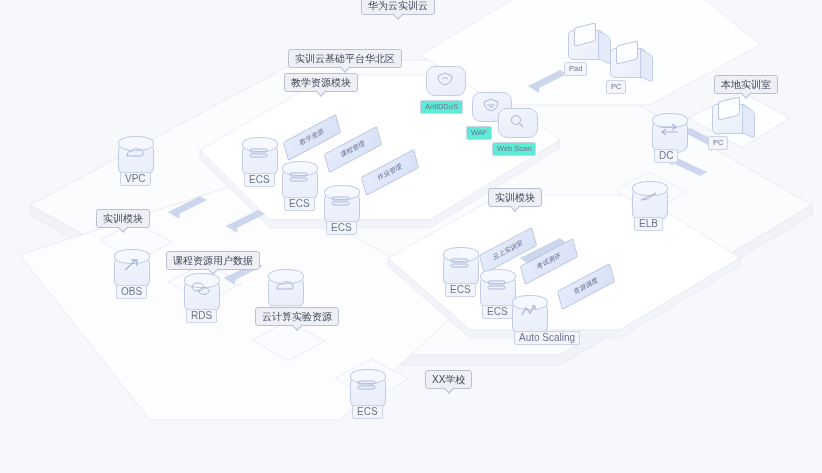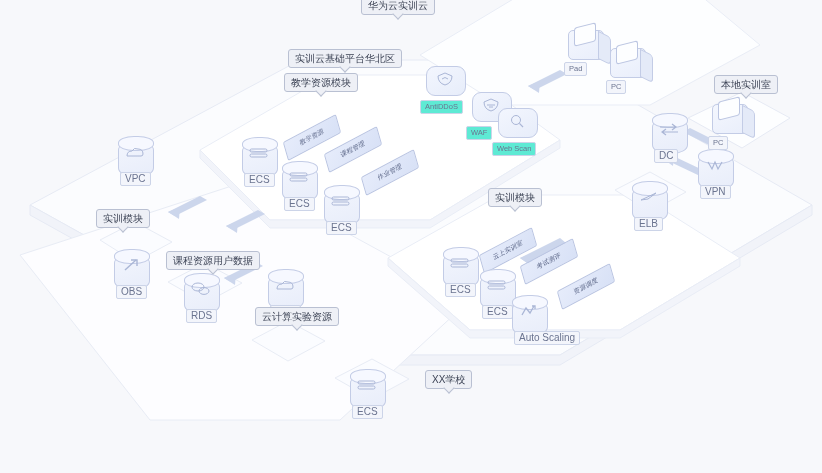--- a/index.html
+++ b/index.html
@@ -326,30 +326,20 @@
       <div class="top"></div>
     <div class="glyph">
       <svg width="22" height="14" viewBox="0 0 22 14">
           <path d="M2 5 L18 5 M14 2 L18 5 L14 8" fill="none" stroke="#aab6d6" stroke-width="1.2"></path>
           <path d="M20 10 L4 10 M8 7 L4 10 L8 13" fill="none" stroke="#aab6d6" stroke-width="1.2"></path>
         </svg>
     </div>
     <div class="cap">DC</div>
   </div>
 
-  <div class="node cyl" style="left:692px;top:148px;">
-    <div class="body"></div>
-      <div class="top"></div>
-    <div class="glyph">
-      <svg width="20" height="14" viewBox="0 0 20 14">
-          <path d="M3 4 L7 11 L10 4 L13 11 L17 4" fill="none" stroke="#aab6d6" stroke-width="1.2"></path>
-        </svg>
-    </div>
-    <div class="cap">VPN</div>
-  </div>
 
   <div class="sec" style="left:420px;top:62px;">
     <div class="hexb"></div>
     <div class="glyph">
       <svg width="22" height="16" viewBox="0 0 22 16">
           <path d="M11 2 L18 5 Q18 12 11 14 Q4 12 4 5 Z" fill="none" stroke="#aab6d6"></path>
           <path d="M8 8 Q11 5 14 8" fill="none" stroke="#aab6d6"></path>
         </svg>
     </div>
     <div class="cap">AntiDDoS</div>

